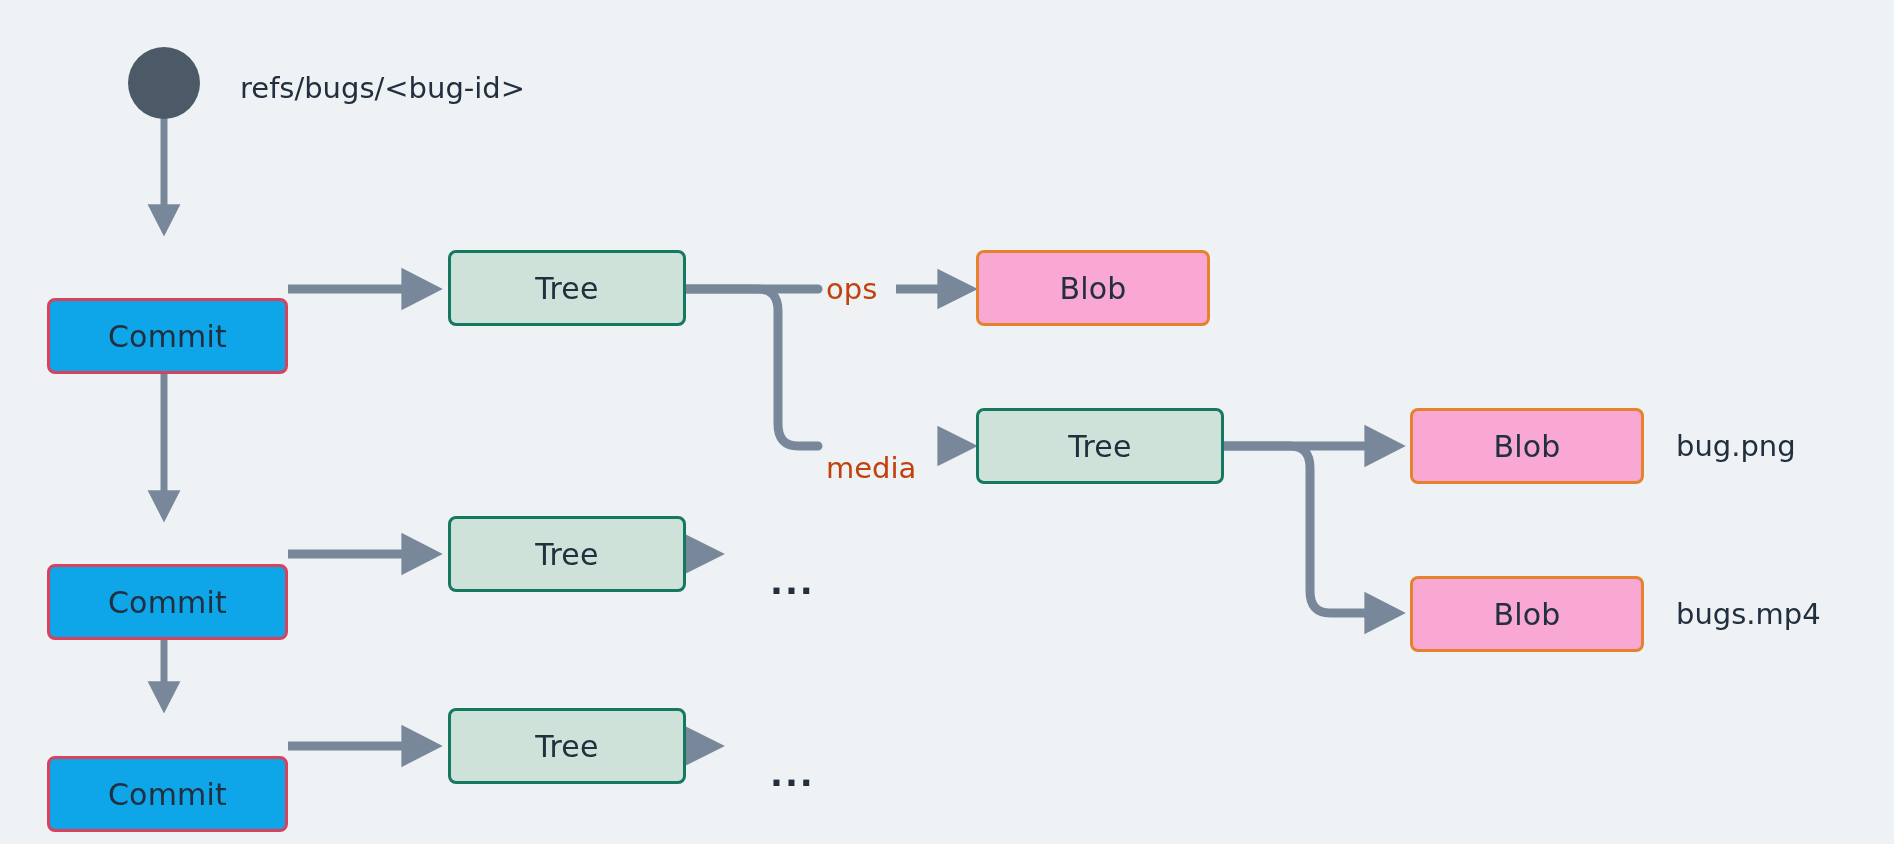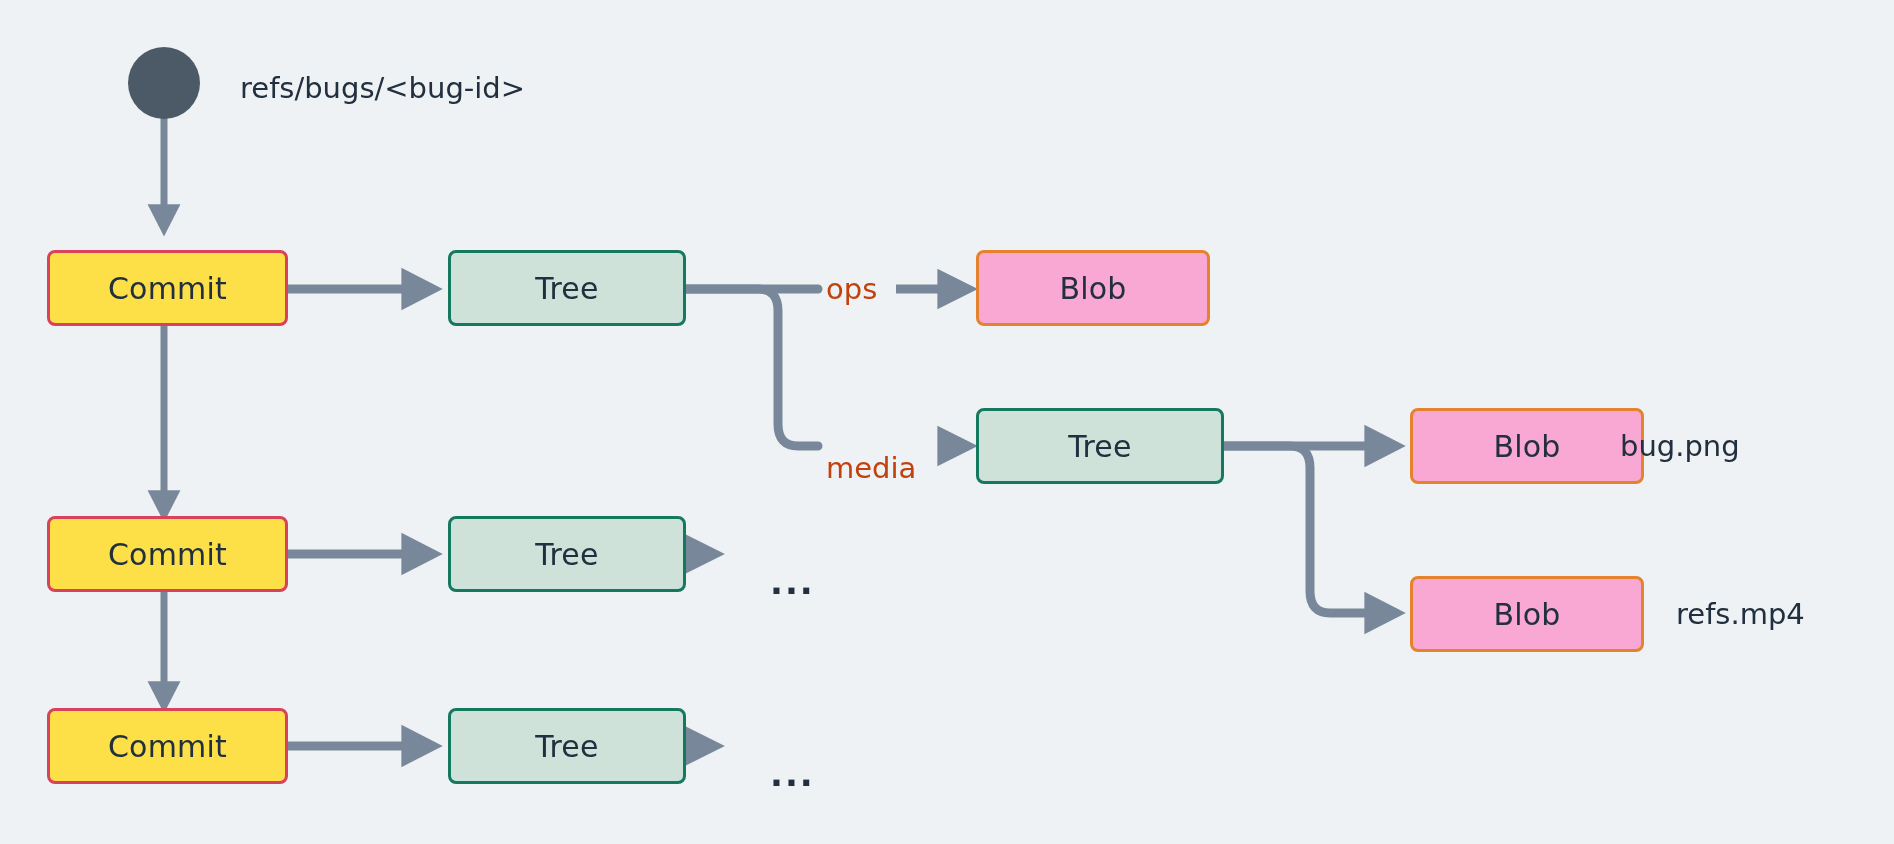--- a/index.html
+++ b/index.html
@@ -32,22 +32,23 @@
     align-items: center;
     justify-content: center;
     border-radius: 8px;
     border-width: 3px;
     border-style: solid;
     font-size: 30px;
     letter-spacing: 0.2px;
     color: #222f3e;
   }
   .node.commit {
-    background: #fde047;
+    background: #0ea5e9;
     border-color: #d9425a;
+    margin-top: 48px;
   }
   .node.tree {
     background: #cfe2d9;
     border-color: #14795e;
   }
   .node.blob {
     background: #f9a8d4;
     border-color: #e5822d;
   }
   .root-circle {
@@ -191,21 +192,21 @@
   </div>
 
   <div class="node blob" style="left:1410px; top:576px; width:234px; height:76px;">
     <span>Blob</span>
   </div>
 
   <div class="edge-label" style="left:826px; top:275px;">ops</div>
 
   <div class="edge-label" style="left:826px; top:432px;margin-top:22px;">media</div>
 
-  <div class="plain-label" style="left:1620px; top:432px;">bug.png</div>
-
-  <div class="plain-label" style="left:1676px; top:600px;">refs.mp4</div>
+  <div class="plain-label" style="left:1676px; top:432px;">bug.png</div>
+
+  <div class="plain-label" style="left:1676px; top:600px;">bugs.mp4</div>
 
   <div class="ellipsis" style="left:770px; top:565px;">...</div>
 
   <div class="ellipsis" style="left:770px; top:757px;">...</div>
 
 </div>
 
 </body></html>

